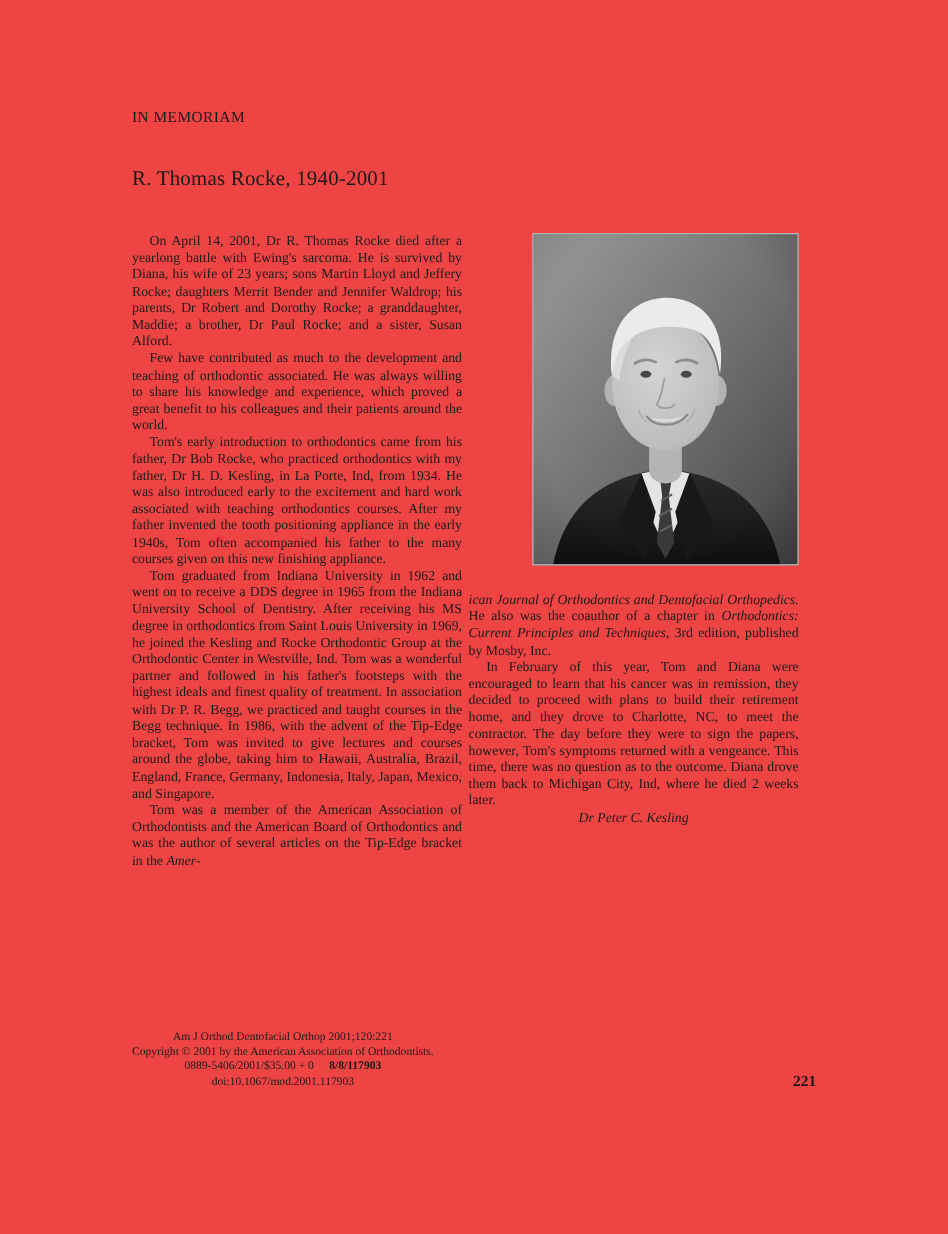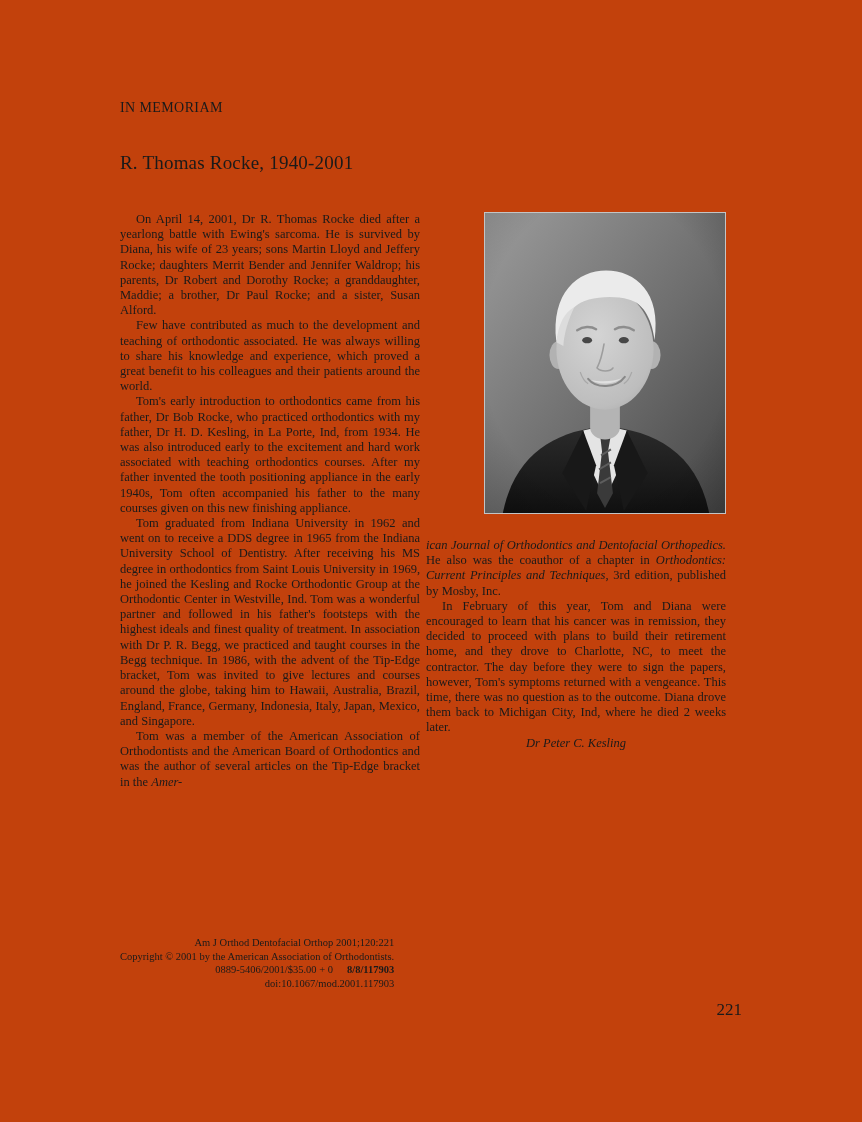--- a/index.html
+++ b/index.html
@@ -6,21 +6,21 @@
   html, body { background: #ffffff; }
   body {
     font-family: "Liberation Serif", serif;
     color: #1a1a1a;
     -webkit-font-smoothing: antialiased;
   }
   .page {
     position: relative;
     width: 862px;
     height: 1122px;
-    background: #c2410c;
+    background: #ef4444;
     overflow: hidden;
     margin: 0 auto;
   }
   .content {
     position: absolute;
     left: 120px;
     top: 100px;
     width: 622px;
   }
   .kicker {
@@ -60,34 +60,34 @@
     text-align: center;
     font-style: italic;
     margin-top: 1px;
   }
   .footer {
     position: absolute;
     left: 120px;
     top: 936px;
     font-size: 10.5px;
     line-height: 13.5px;
-    text-align: right;
+    text-align: center;
   }
   .footer .bold {
     font-weight: bold;
     margin-left: 14px;
   }
   .page-number {
     position: absolute;
     left: 120px;
-    top: 1000px;
+    top: 976px;
     width: 622px;
     text-align: right;
-    font-weight: normal;
-    font-size: 17px;
+    font-weight: bold;
+    font-size: 14px;
   }
 </style>
 </head>
 <body>
 
 <div class="page">
   <div class="content">
 
     <div class="kicker">IN MEMORIAM</div>
 

